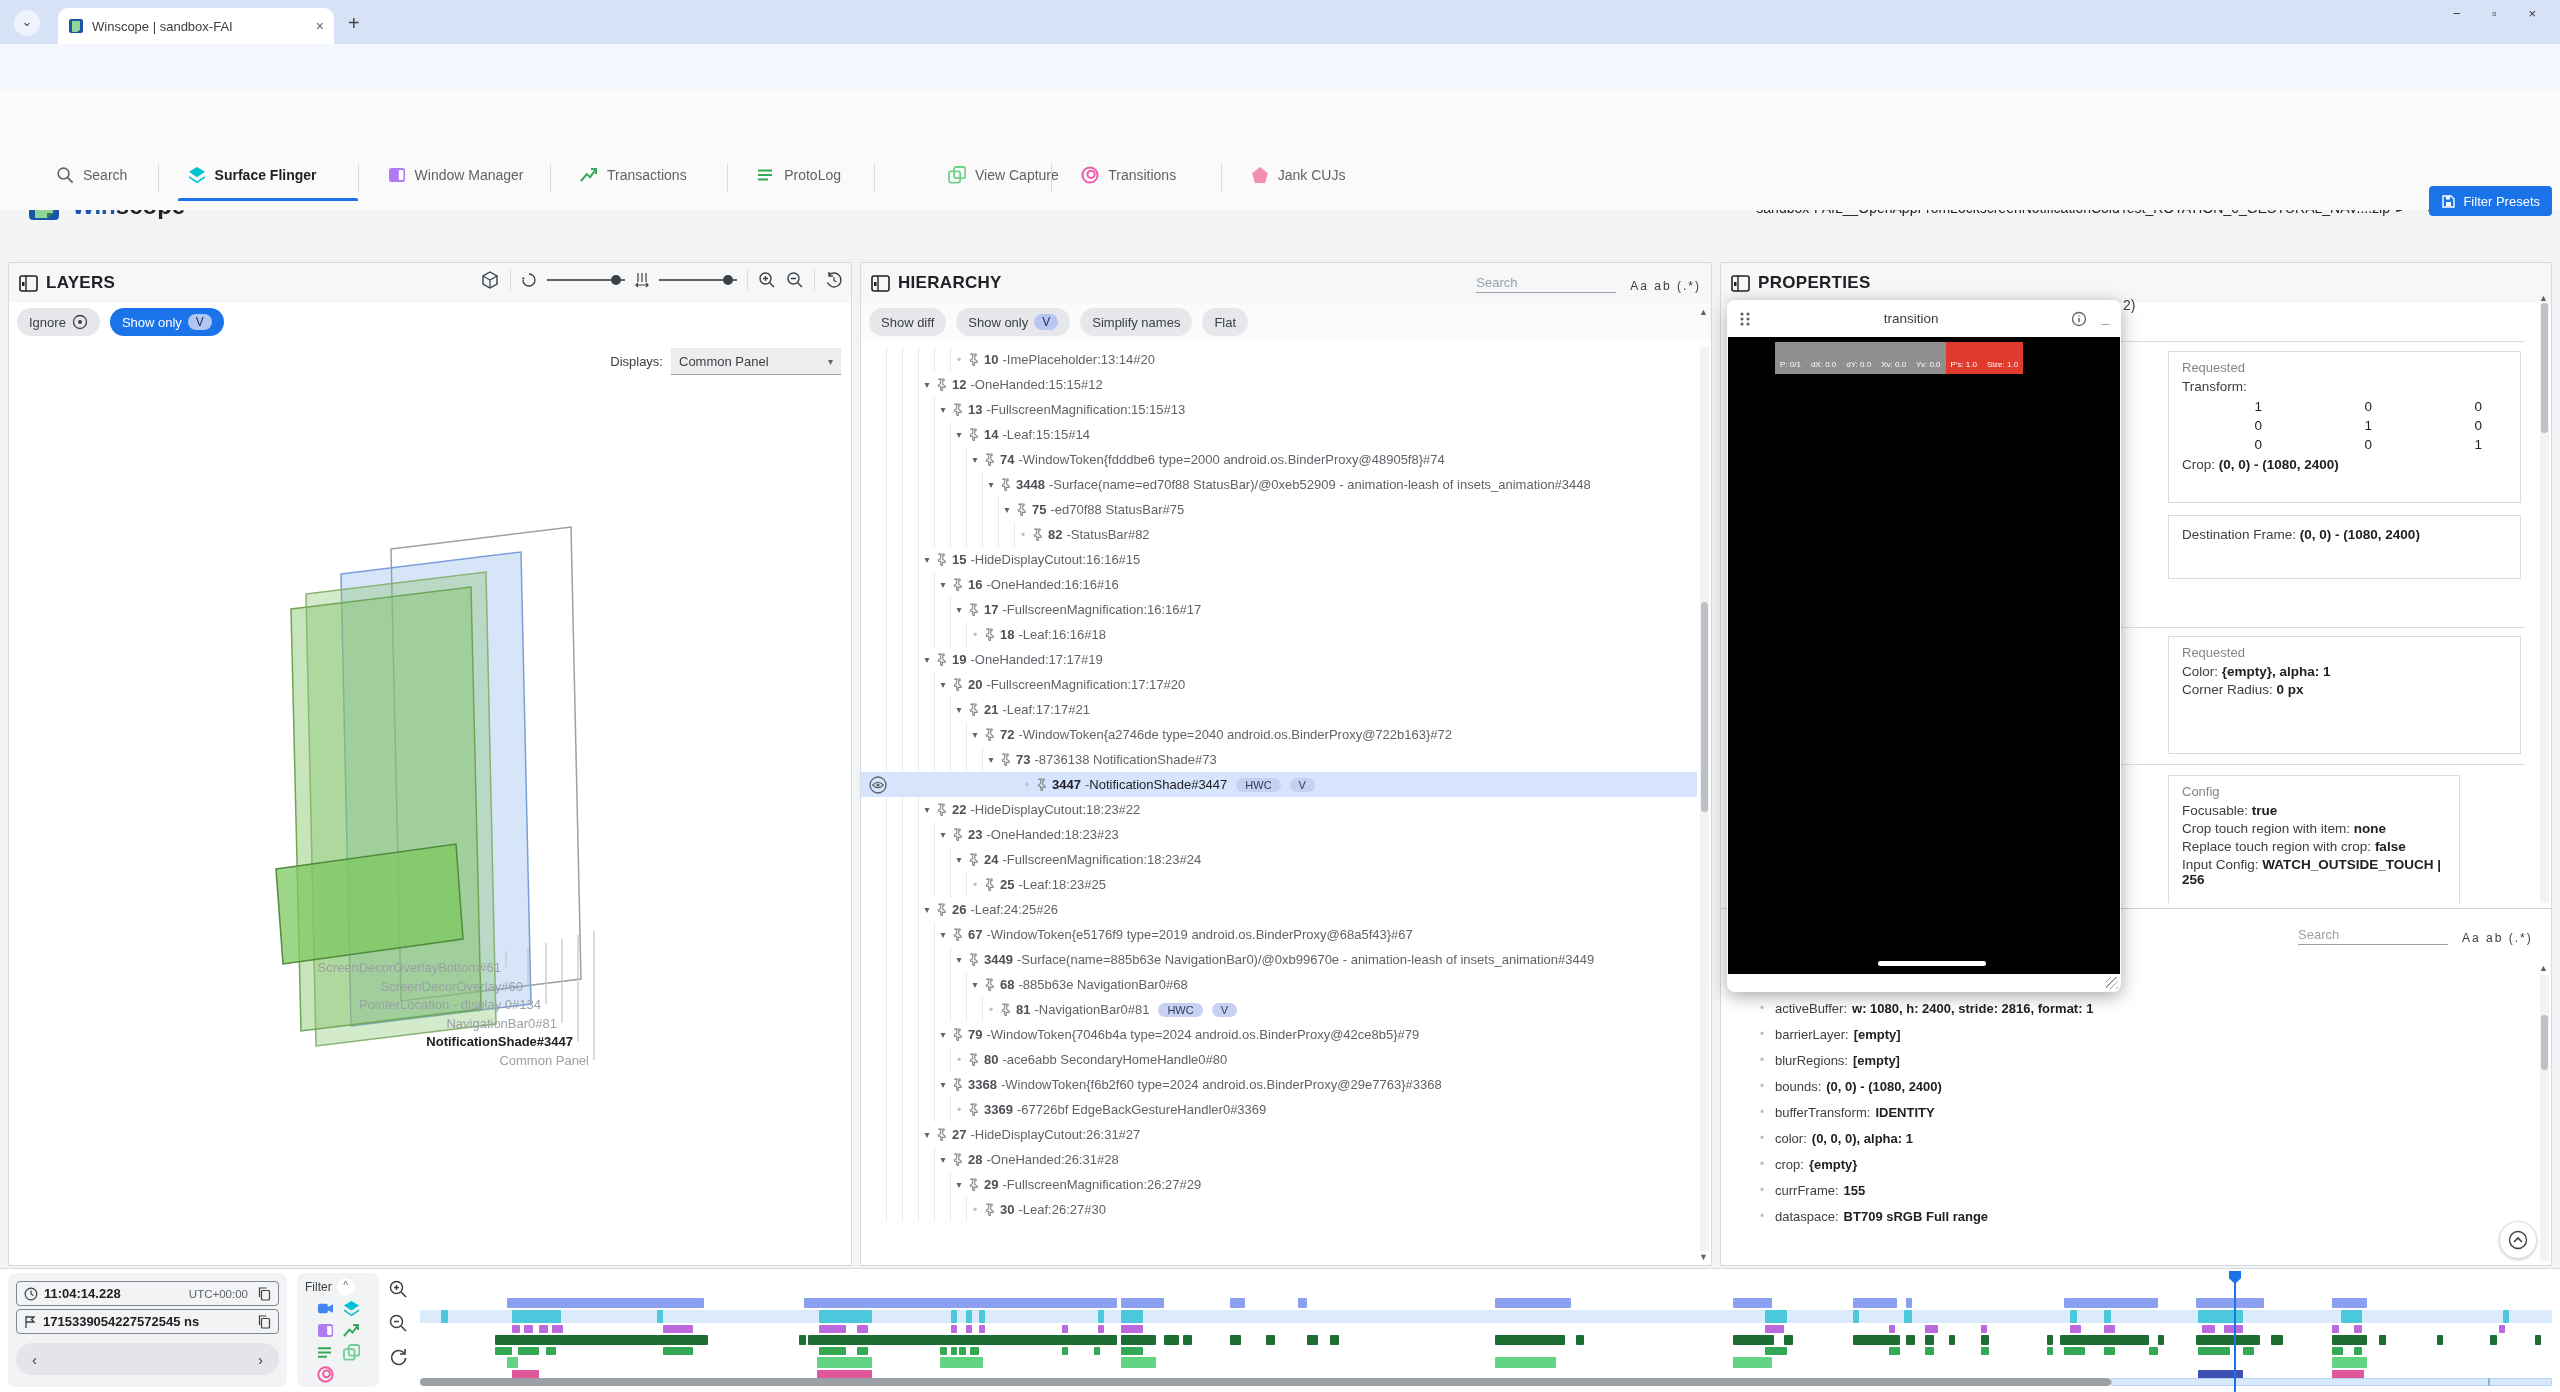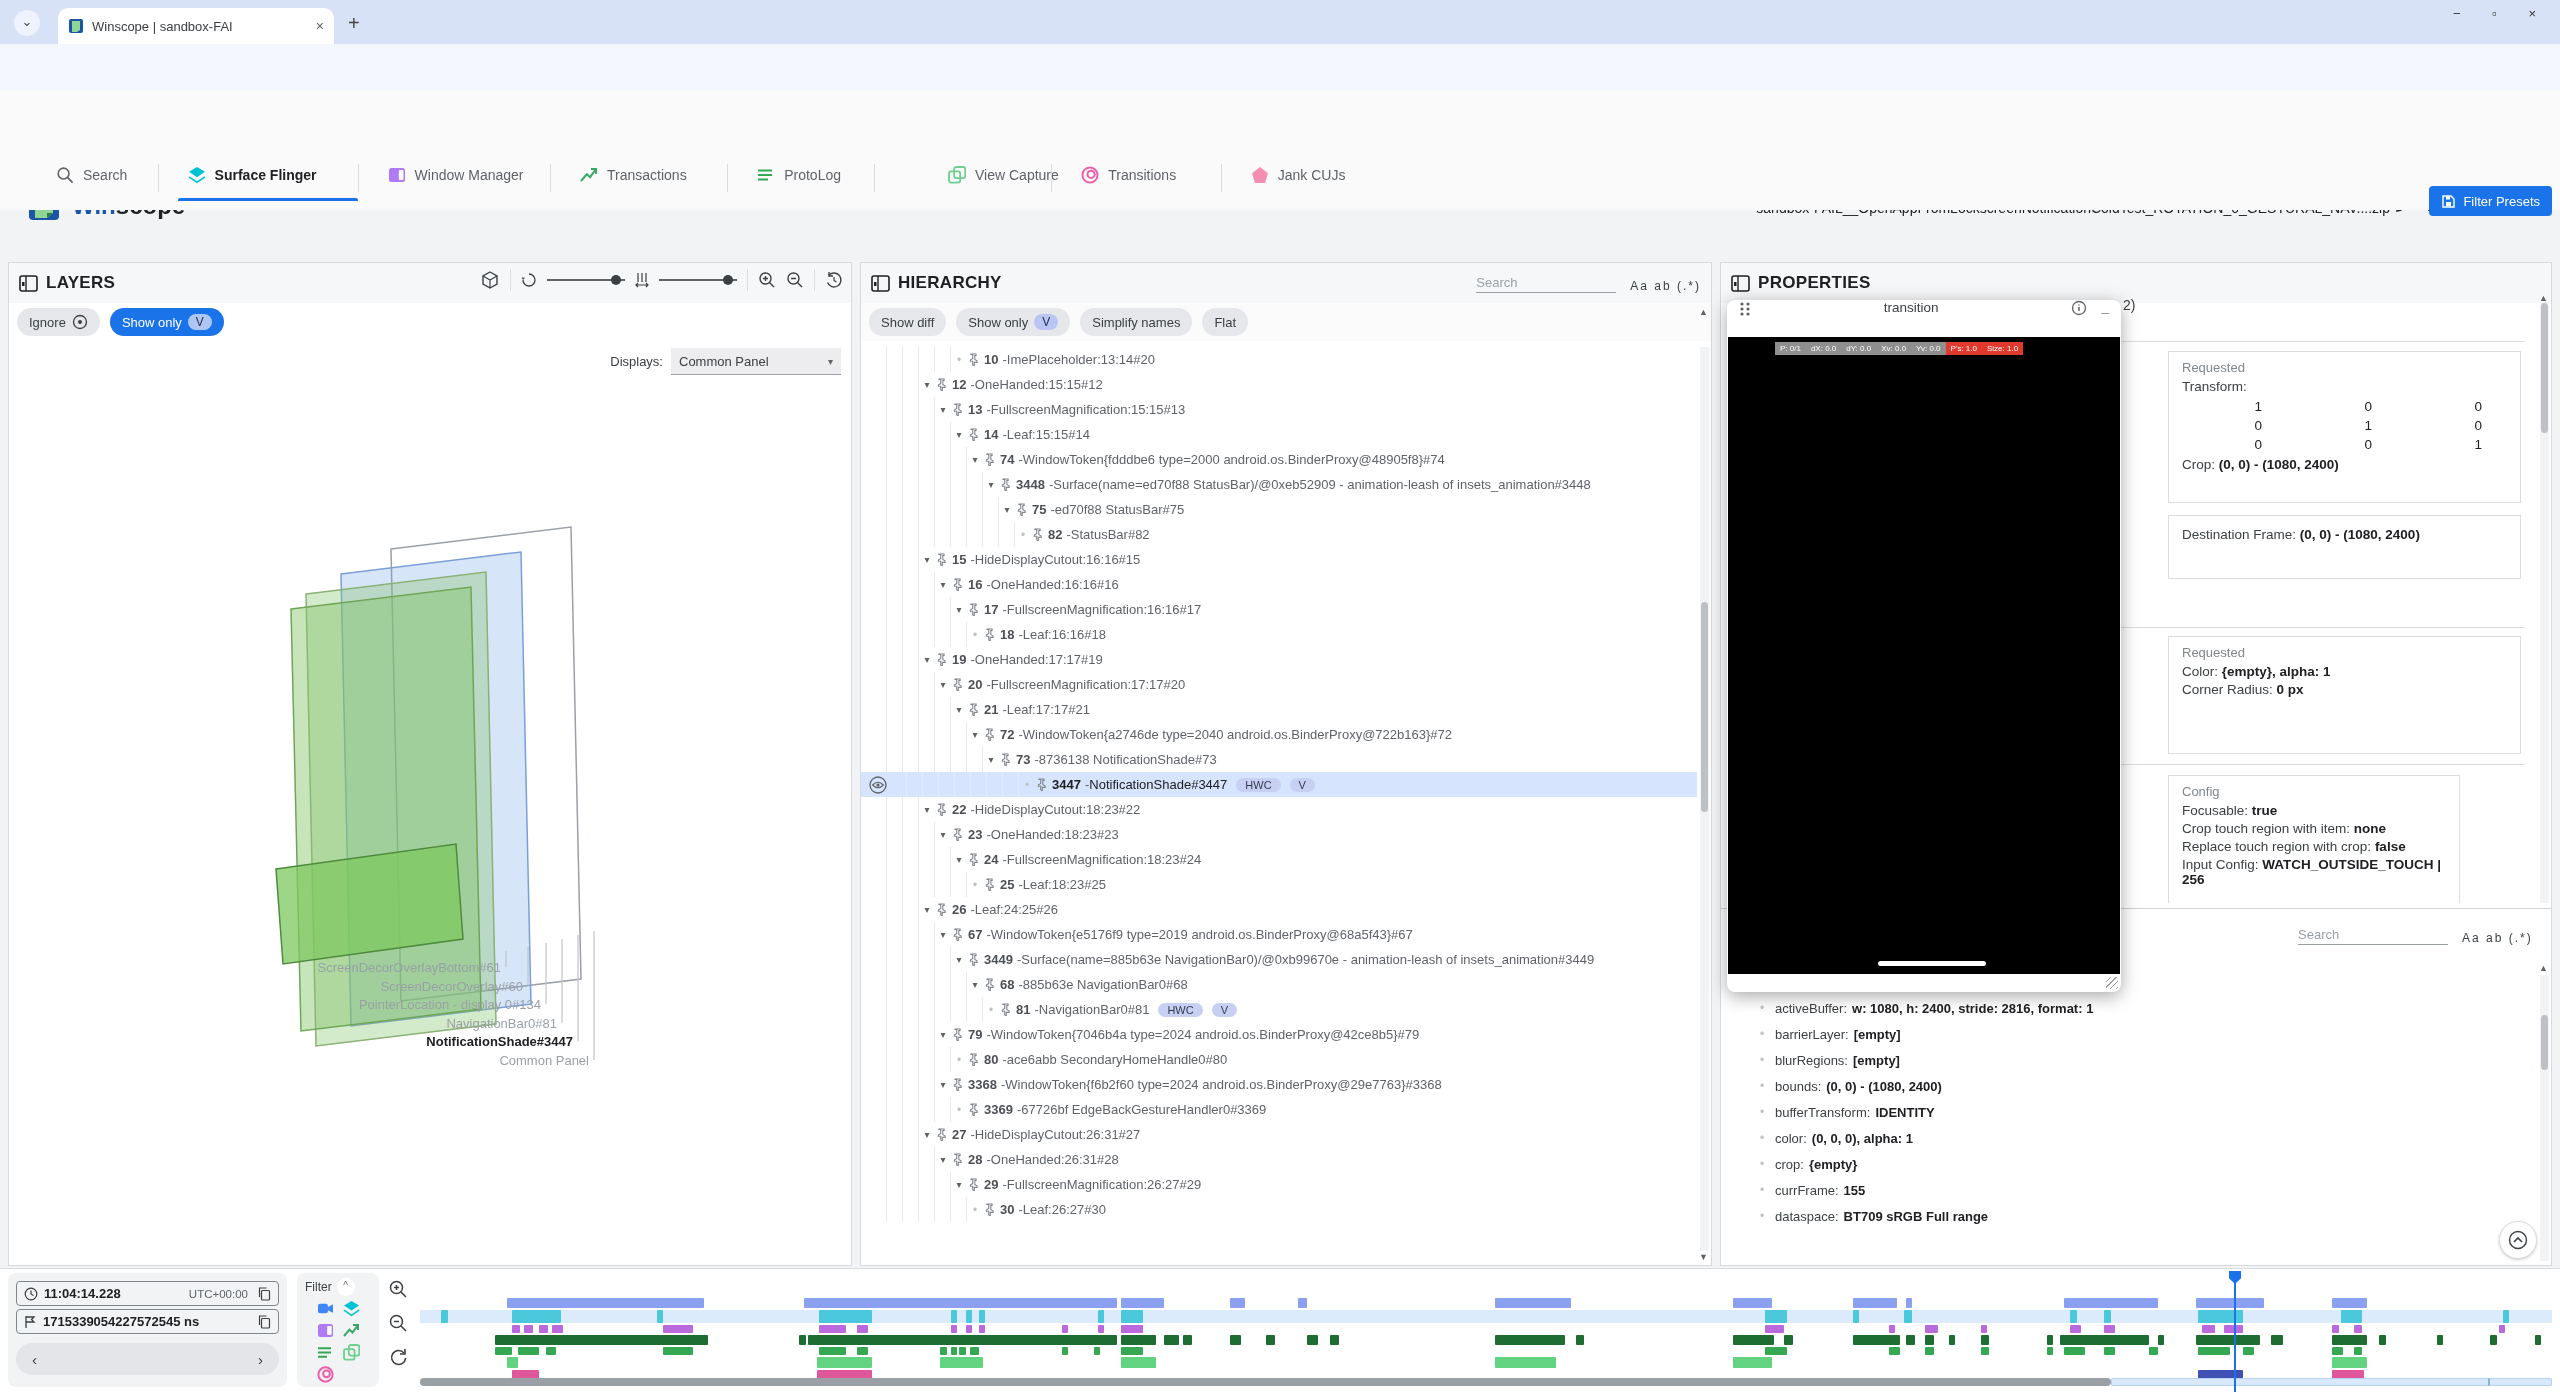--- a/index.html
+++ b/index.html
@@ -95,26 +95,26 @@
   .trow{display:flex;align-items:center;height:26px;color:#3c4043;}
   .trow .bullet{width:14px;color:#bdc1c6;font-size:12px;text-align:center;margin:0 6px 0 26px;}
   .trow b{margin-left:5px;color:#202124;}
   #ptree .root{font-weight:normal;color:#3c4043;}
   #fab{position:absolute;right:14px;bottom:6px;width:36px;height:36px;border-radius:50%;
        background:#fff;border:1px solid #dadce0;box-shadow:0 1px 3px rgba(0,0,0,.2);
        display:flex;align-items:center;justify-content:center;}
   
   #overlay{left:1727px;top:300px;width:394px;height:692px;background:#fff;border-radius:8px;
            box-shadow:0 4px 18px rgba(0,0,0,.35);z-index:30;}
-  #ovtitle{position:absolute;left:0;top:0;right:0;height:37px;display:flex;align-items:flex-start;
-           padding:0 12px;box-sizing:border-box;font-size:13.5px;color:#3c4043;}
+  #ovtitle{position:absolute;left:0;top:0;right:0;height:37px;display:flex;align-items:center;
+           padding:8px 12px;box-sizing:border-box;font-size:13.5px;color:#3c4043;}
   #ovtitle .t{flex:1;text-align:center;}
   #ovblack{position:absolute;left:1px;top:37px;width:392px;height:637px;background:#000;}
   #hud{position:absolute;left:47px;top:5px;height:13px;display:flex;}
-  #hud span{font-size:8px;color:#fff;line-height:13px;padding:0 5px;background:#8f8f8f;white-space:nowrap;}
+  #hud span{font-size:8px;color:#fff;line-height:13px;padding:16px 5px;background:#8f8f8f;white-space:nowrap;}
   #hud span.red{background:#e03a2f;}
   #homebar{position:absolute;left:150px;bottom:8px;width:108px;height:5px;background:#fff;border-radius:3px;}
   #resize{position:absolute;right:3px;bottom:3px;width:12px;height:12px;
     background:repeating-linear-gradient(135deg,transparent 0 3px,#9aa0a6 3px 4px);}
   
   #timeline{left:0;top:1268px;width:2560px;height:124px;background:#fff;border-top:1px solid #dadce0;}
   #tlcard{position:absolute;left:8px;top:4px;width:279px;height:114px;background:#f1f3f4;border-radius:8px;}
   .tfield{position:absolute;left:8px;width:263px;height:25px;border:1px solid #80868b;border-radius:4px;
           display:flex;align-items:center;padding:0 7px;box-sizing:border-box;gap:6px;background:#f1f3f4;}
   .tfield .tv{font-size:13px;font-weight:bold;color:#202124;flex:1;white-space:nowrap;}

